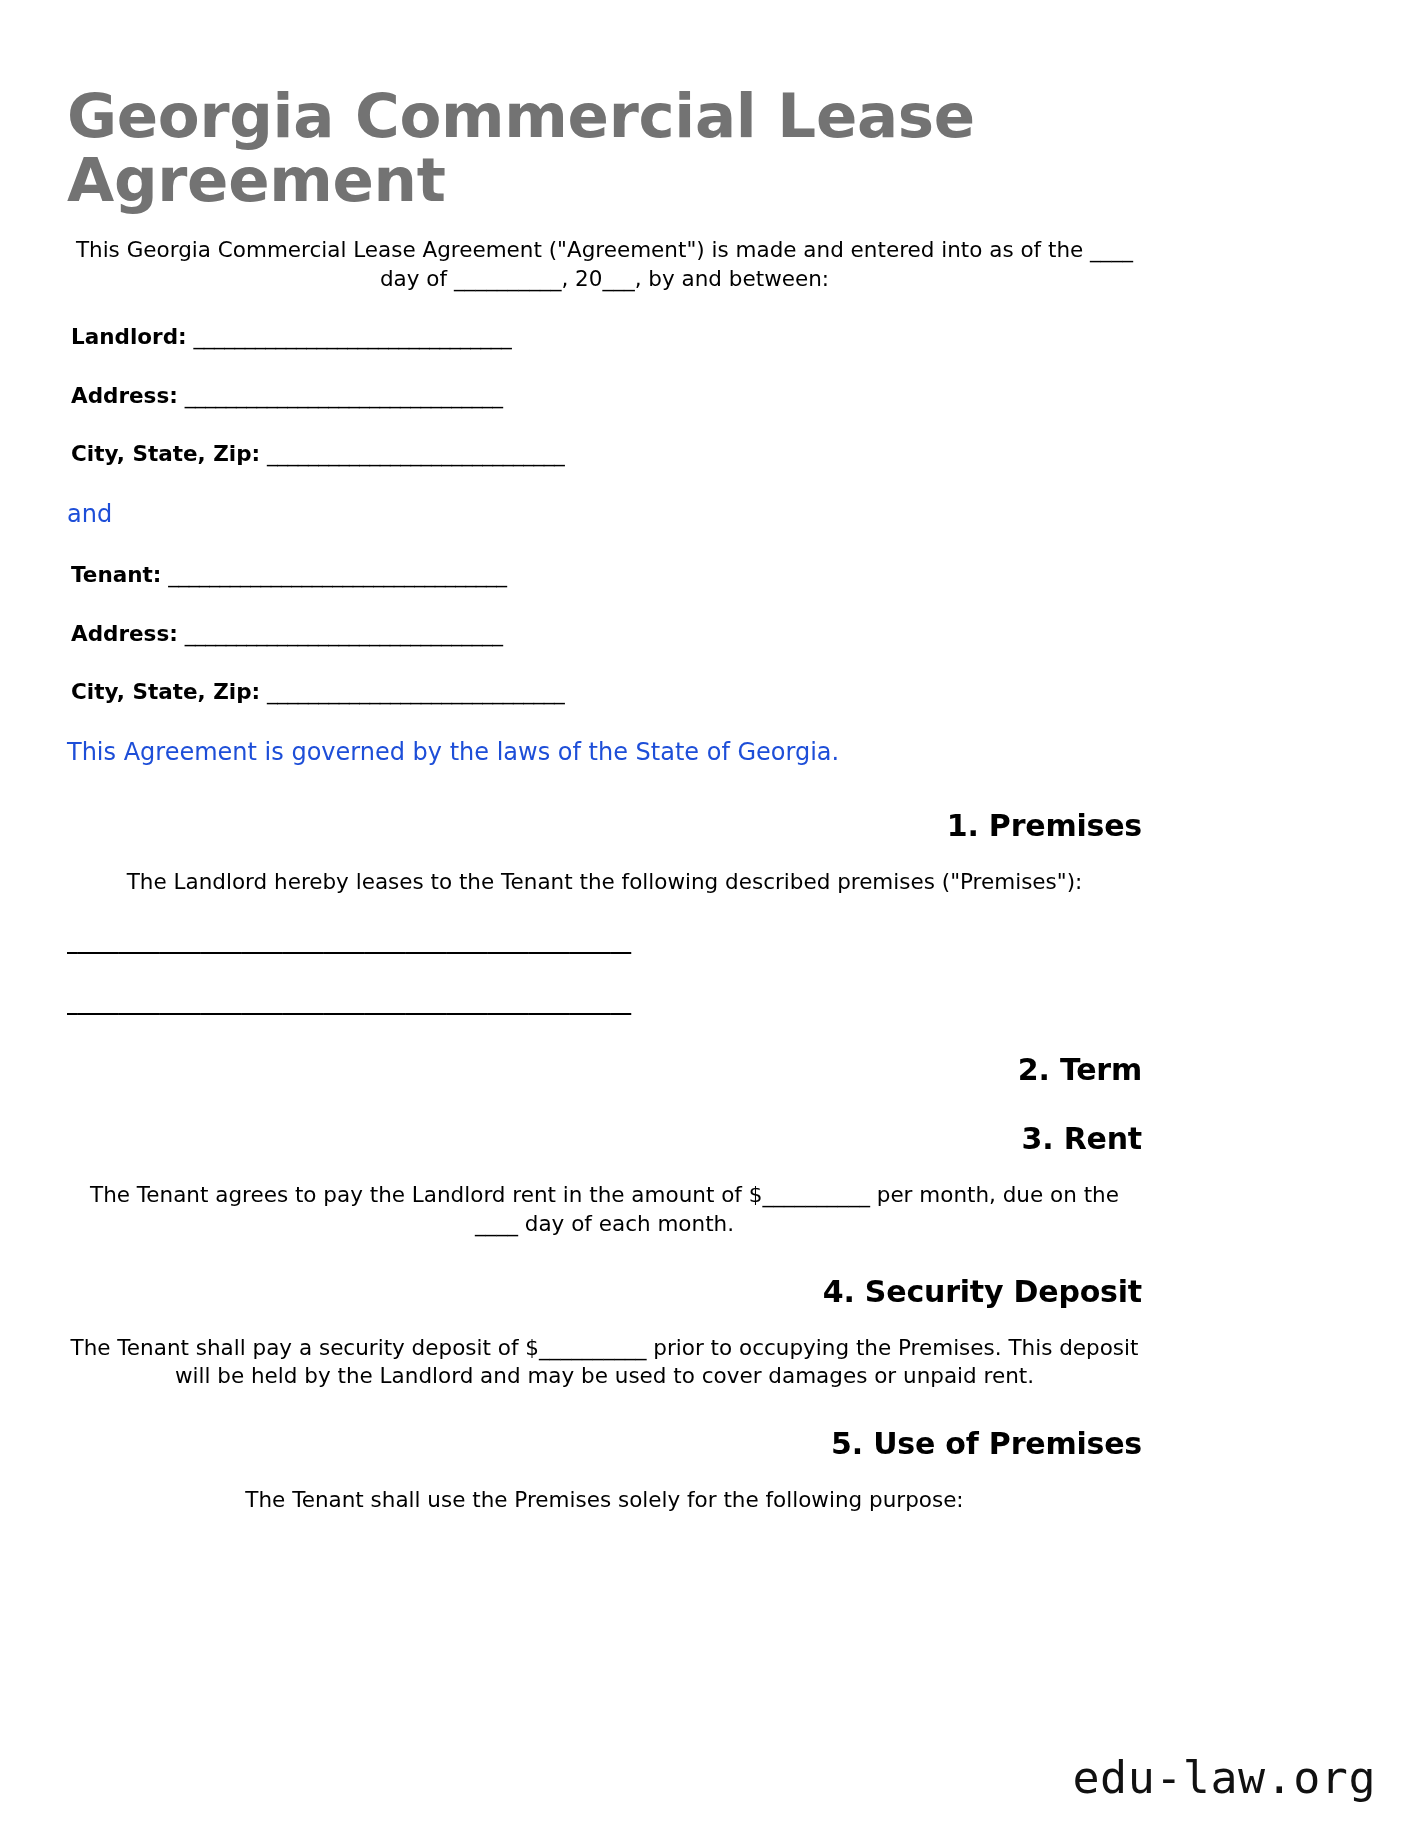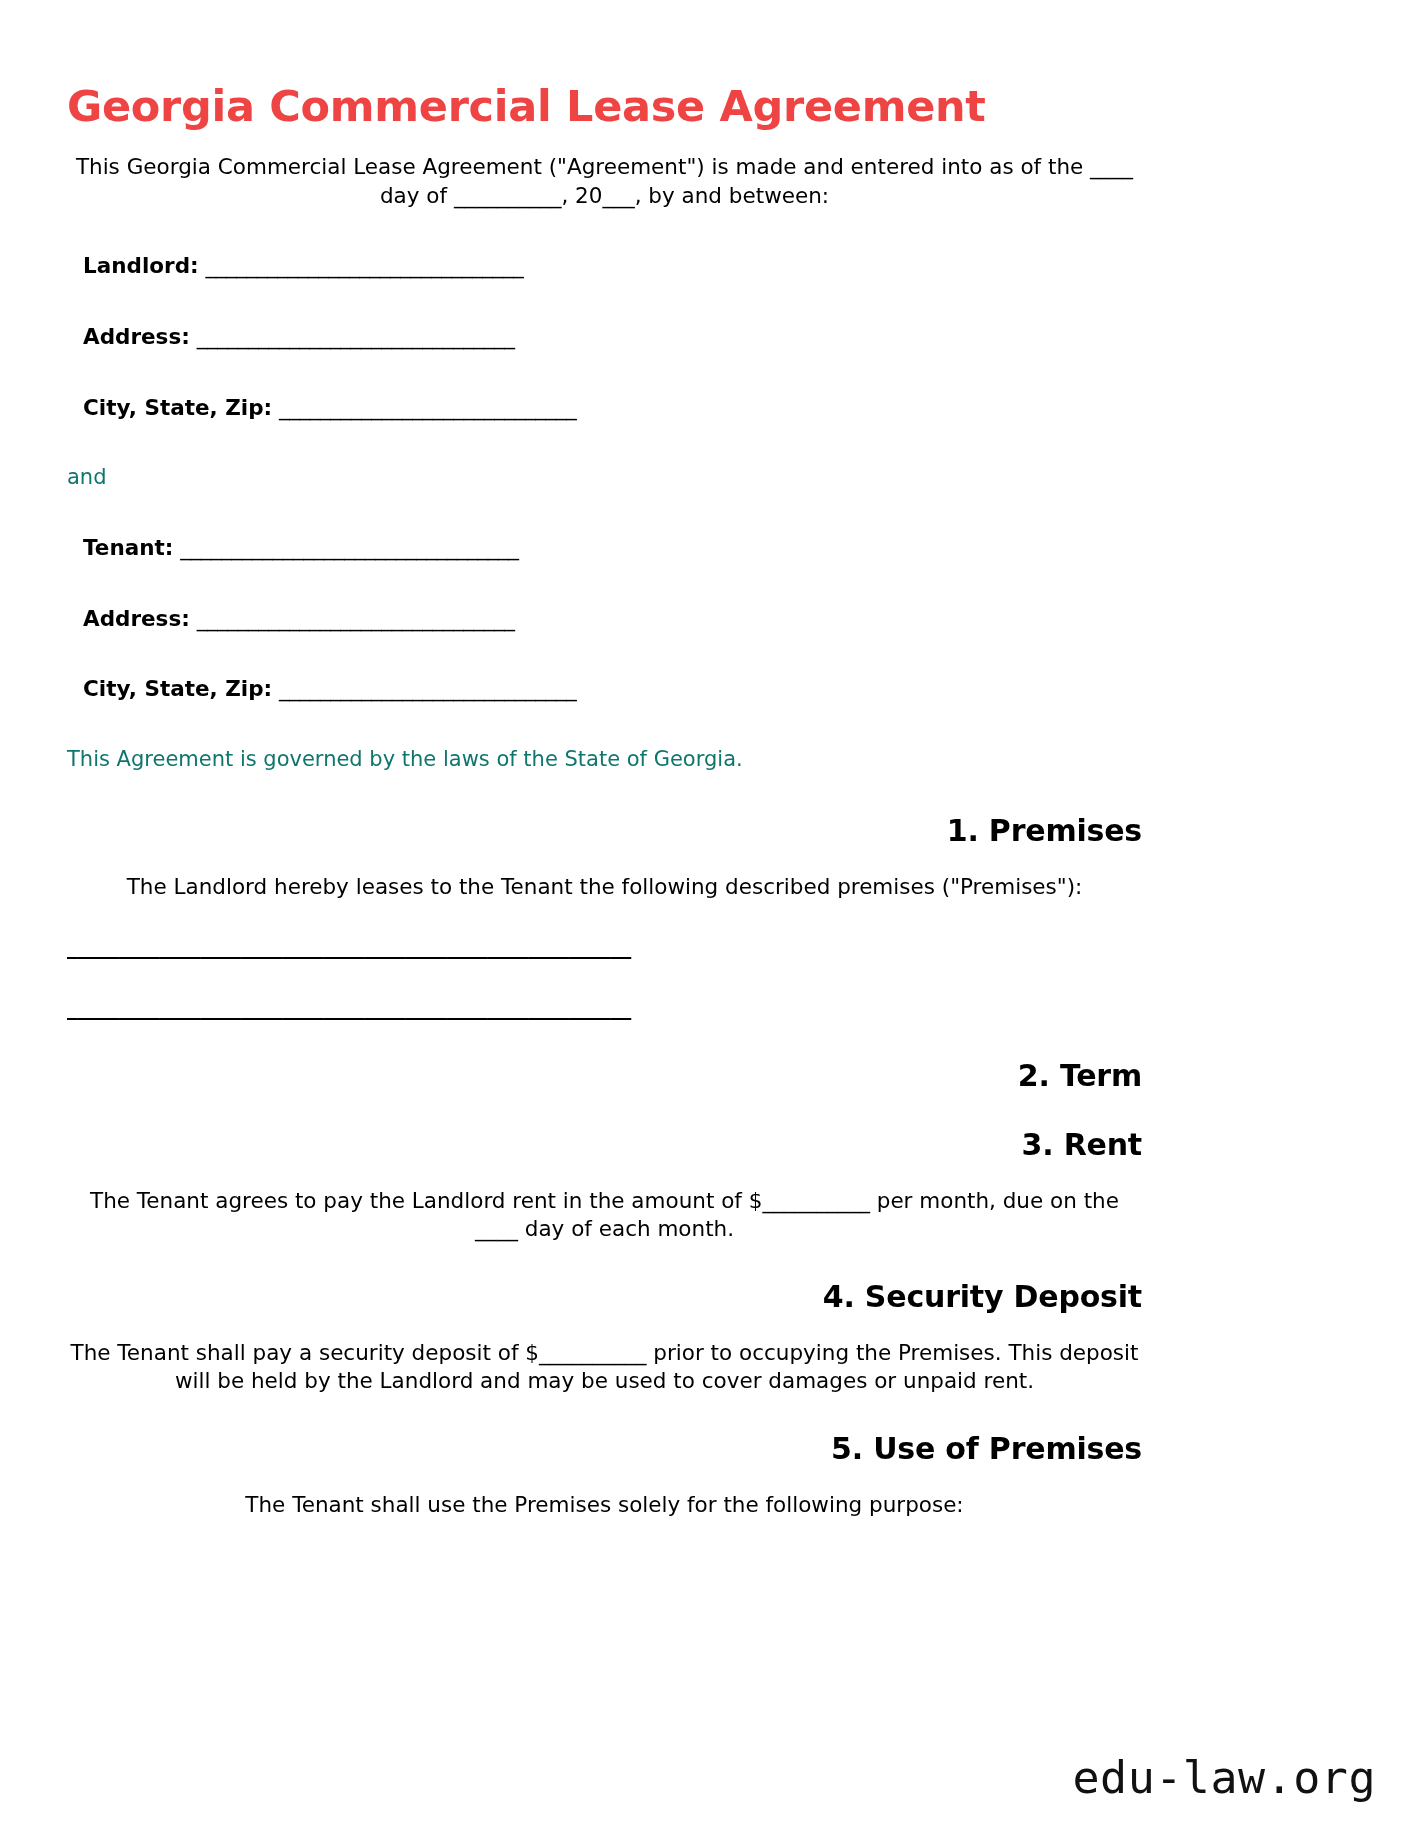--- a/index.html
+++ b/index.html
@@ -24,60 +24,60 @@
     background: #ffffff;
   }
   .content {
     position: absolute;
     left: 67px;
     top: 0;
     width: 1075px;
   }
 
   .doc-title {
-    font-size: 43px;
+    font-size: 61px;
     font-weight: bold;
     letter-spacing: -0.3px;
     line-height: 1.05;
     margin: 0;
     padding-top: 84px;
-    color: #ef4444;
+    color: #737373;
   }
 
   .para {
     font-size: 21.5px;
     line-height: 1.33;
     margin: 0;
     padding-top: 24px;
     color: #000;
     text-align: center;
   }
 
   .field-line {
     font-size: 21.5px;
     line-height: 1.33;
-    margin: 16px;
+    margin: 4px;
     padding-top: 26px;
     color: #000;
     white-space: nowrap;
   }
   .field-line .lbl {
     font-weight: bold;
   }
   .field-line .blank {
     font-weight: normal;
     letter-spacing: -0.5px;
   }
 
   .plain-line {
-    font-size: 21px;
+    font-size: 24px;
     line-height: 1.33;
     margin: 0;
     padding-top: 26px;
-    color: #0f766e;
+    color: #1d4ed8;
   }
 
   .section-heading {
     font-size: 30px;
     font-weight: bold;
     line-height: 1.1;
     margin: 0;
     padding-top: 34px;
     color: #000;
     letter-spacing: -0.2px;

